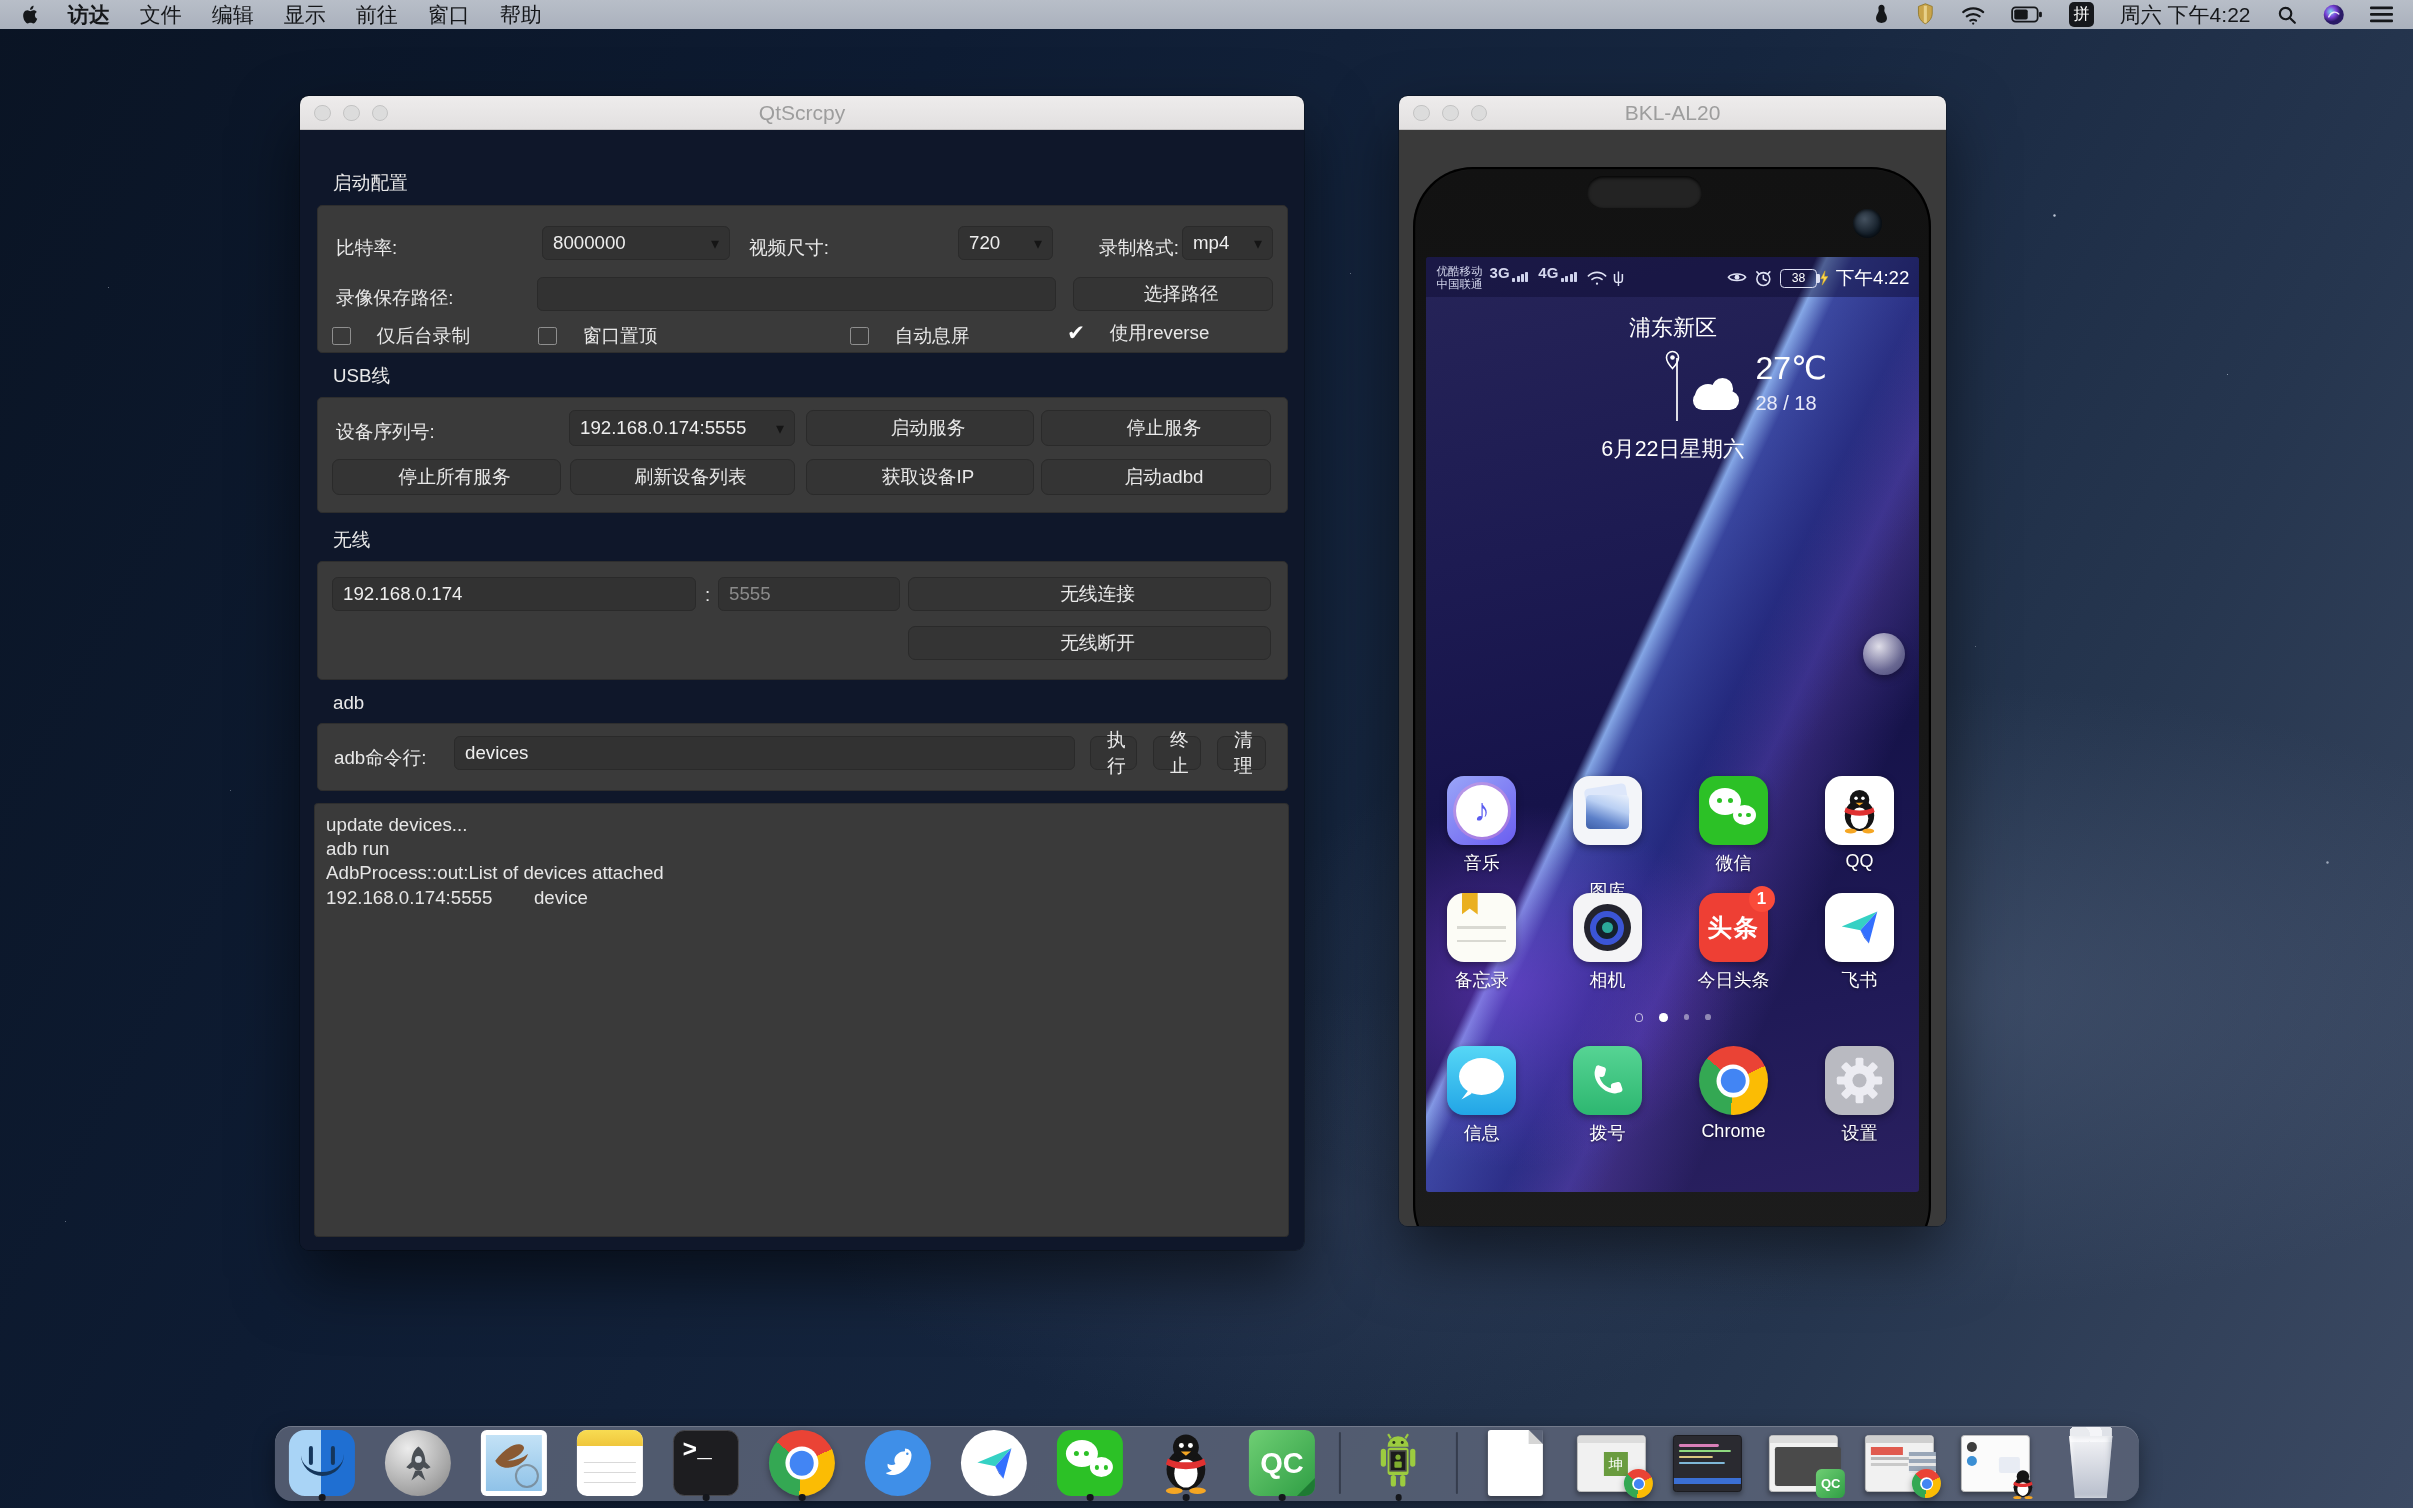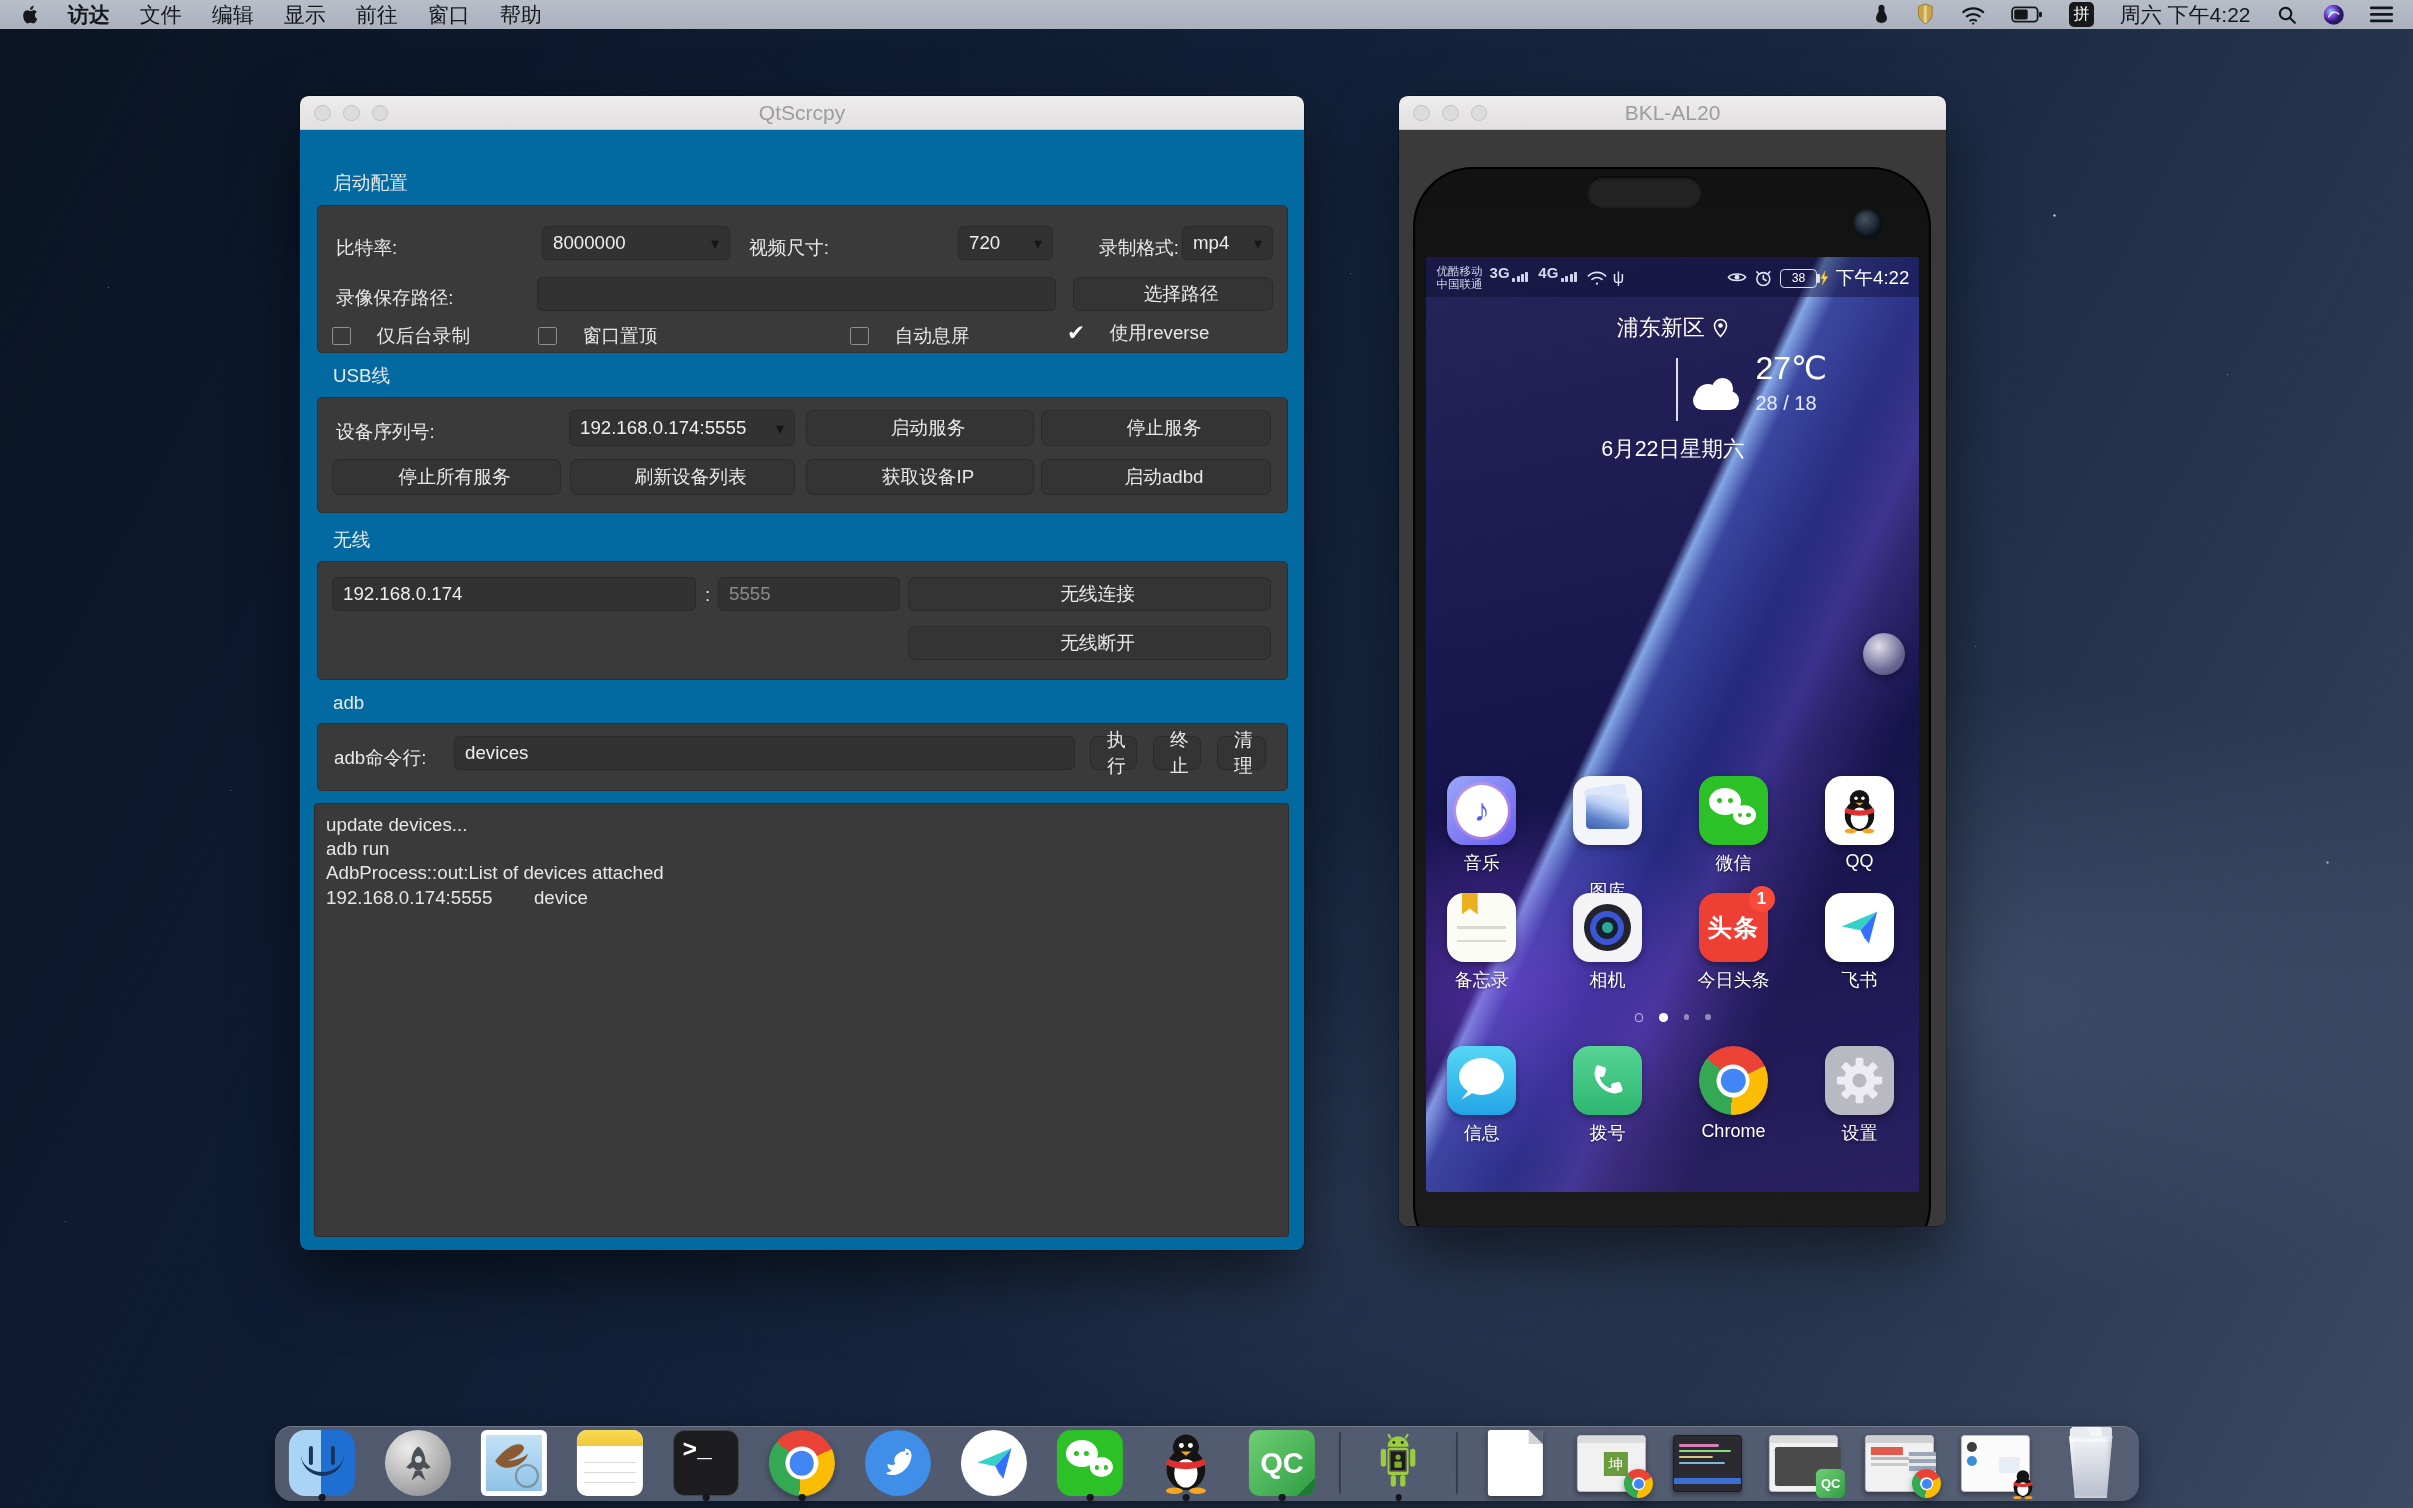--- a/index.html
+++ b/index.html
@@ -27,21 +27,21 @@
   box-shadow:0 29px 65px rgba(0,0,0,.55), 0 0 0 0.7px rgba(0,0,0,.35); }
 .titlebar { height:34px; background:linear-gradient(#eeecec,#e2e0e0);
   border-bottom:0.7px solid #c6c4c4; position:relative; display:flex;
   align-items:center; justify-content:center; }
 .titlebar .tname { color:#9d9d9d; font-size:21px; }
 .tlights { position:absolute; left:14.4px; top:8.6px; display:flex; gap:12.2px; }
 .tlight { width:16.5px; height:16.5px; border-radius:50%; background:#dcdcdc; border:0.7px solid #c3c3c3; }
 
 
 #qtwin { left:300px; top:96px; width:1004px; height:1154px; }
-#qtbody { position:relative; width:100%; height:1121px; background:#0369a1; font-size:18.7px; color:#e8e8e8; }
+#qtbody { position:relative; width:100%; height:1121px; background:#0f172a; font-size:18.7px; color:#e8e8e8; }
 .gbox { position:absolute; border:1.4px solid #2e2e2e; border-radius:5px; background:#3a3a3a; }
 .glabel { position:absolute; color:#e9e9e9; }
 .qbtn { position:absolute; background:#343434; border:1.4px solid #2a2a2a; border-radius:7.2px;
   color:#e9e9e9; display:flex; align-items:center; justify-content:center; cursor:default;padding-left:16px; }
 .qin { position:absolute; background:#323232; border:1.4px solid #2a2a2a; border-radius:5.7px;
   color:#eee; font-size:18.7px; padding:0 10px; font-family:inherit; outline:none; }
 .qin::placeholder { color:#8b8b8b; }
 .qcombo { position:absolute; background:#323232; border:1.4px solid #2a2a2a; border-radius:5.7px;
   display:flex; align-items:center; padding:0 10px; color:#eee; }
 .qcombo .arr { margin-left:auto; color:#151515; font-size:16px; }
@@ -77,21 +77,21 @@
 .sig i { width:2.9px; background:#cfd3ec; display:block; border-radius:0.7px; }
 .netlbl { font-size:15px; font-weight:bold; color:#d6d9ef; margin-left:7.2px; align-self:flex-start; padding-top:4.3px; }
 #pstatus .rgt { margin-left:auto; display:flex; align-items:center; gap:7.2px; }
 #pbatt { display:flex; align-items:center; }
 #pbatt .shell { width:37px; height:18.7px; border:1.4px solid #dfe2f4; border-radius:4.3px;
   font-size:12.2px; display:flex; align-items:center; justify-content:center; color:#fff; }
 #pbatt .nub { width:2.9px; height:8.6px; background:#dfe2f4; border-radius:0 1.4px 1.4px 0; }
 #ptime { font-size:18.7px; color:#fff; }
 
 #plocrow { position:absolute; top:56px; width:100%; display:flex; justify-content:center;
-  align-items:center; gap:7.2px; font-size:22px; }
+  align-items:center; gap:7.2px; font-size:22px;flex-direction:column; }
 #pclock { position:absolute; left:46px; top:85px; display:flex; align-items:flex-end; }
 #pclock .big { font-size:86px; font-weight:200; letter-spacing:2.2px; line-height:1; }
 #pclock .ampm { font-size:20px; margin:0 0 5.7px 7.2px; }
 #pdivider { position:absolute; left:250px; top:101px; width:1.4px; height:63px; background:rgba(255,255,255,.85); }
 #pcloud { position:absolute; left:264px; top:121px; width:53px; height:32px; }
 #pcloud .c1,#pcloud .c2,#pcloud .c3 { position:absolute; background:#fff; border-radius:50%; }
 #pcloud .c1 { width:26px; height:26px; left:4.3px; top:5.7px; }
 #pcloud .c2 { width:21.5px; height:21.5px; left:21.5px; top:0; }
 #pcloud .c3 { width:46px; height:18.7px; left:2.9px; top:13px; border-radius:9.3px; }
 #ptemp { position:absolute; left:329px; top:92px; font-size:32px; }

